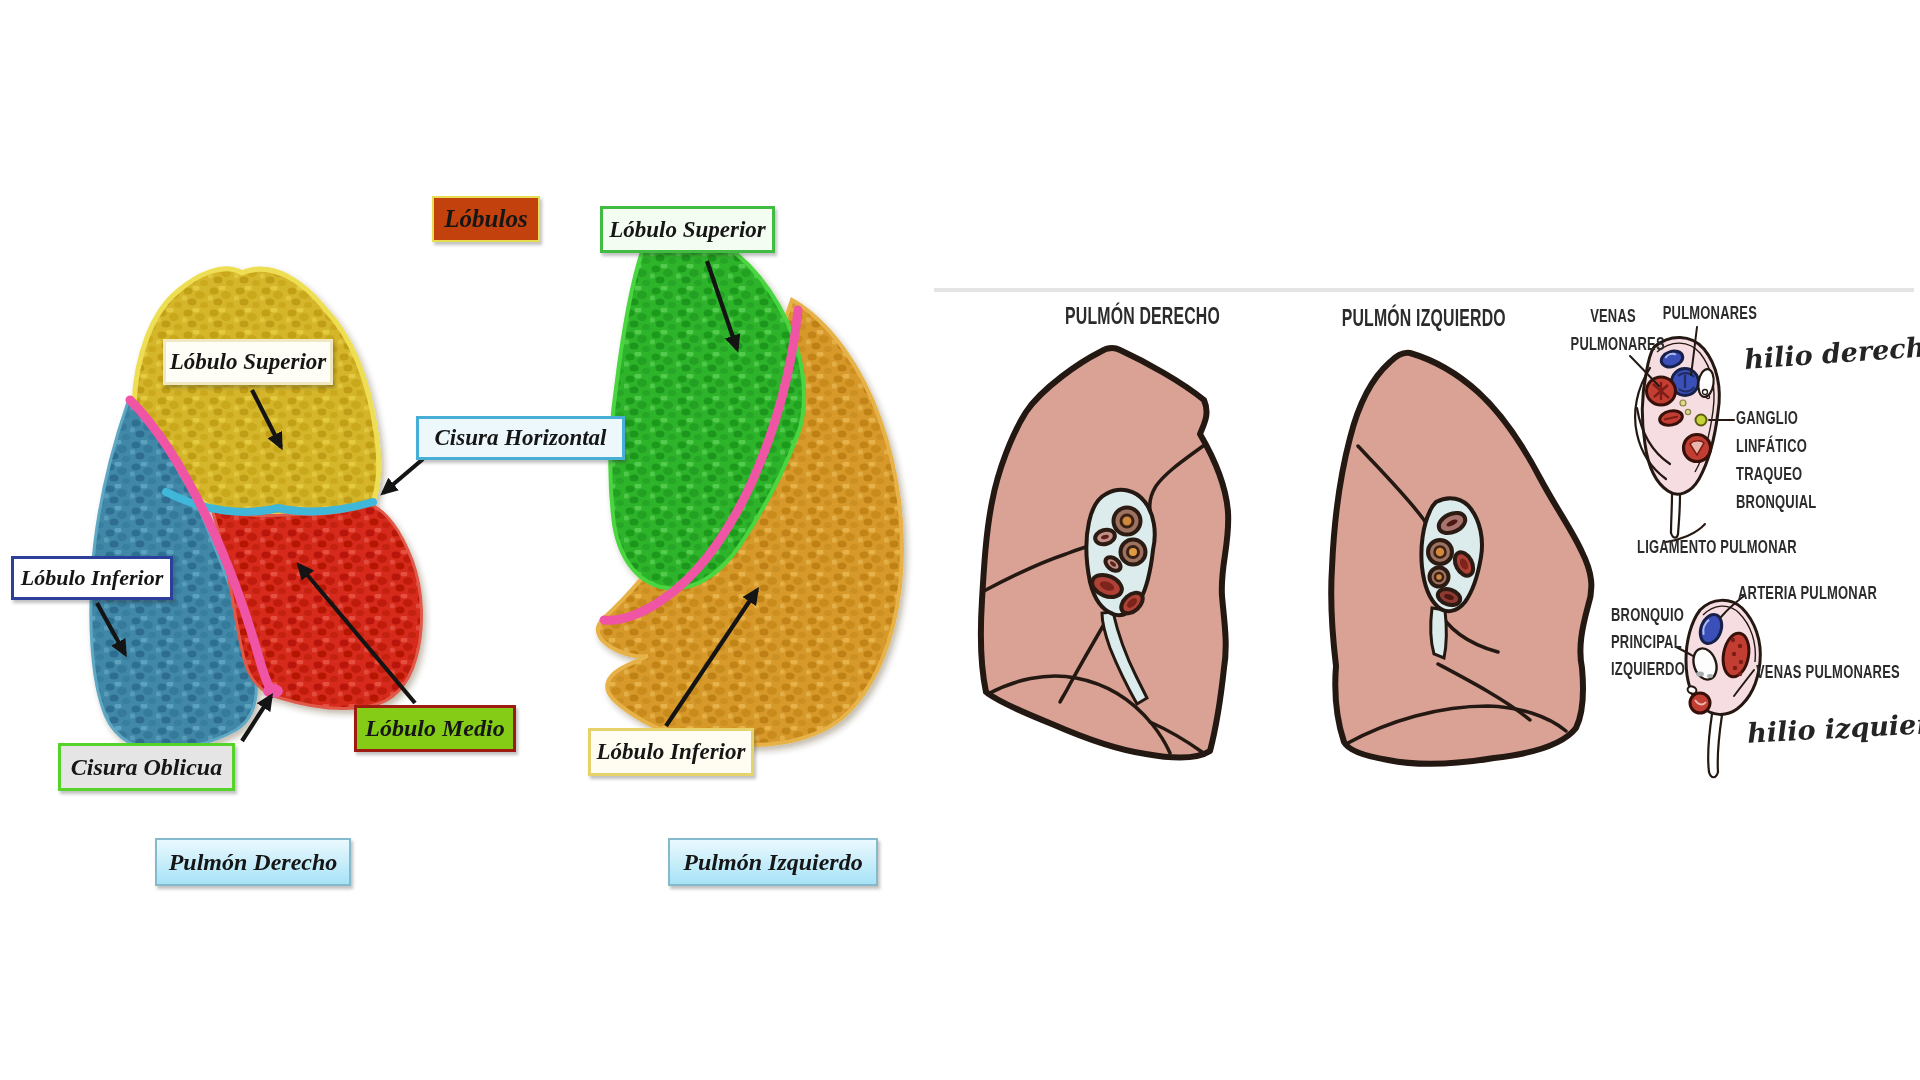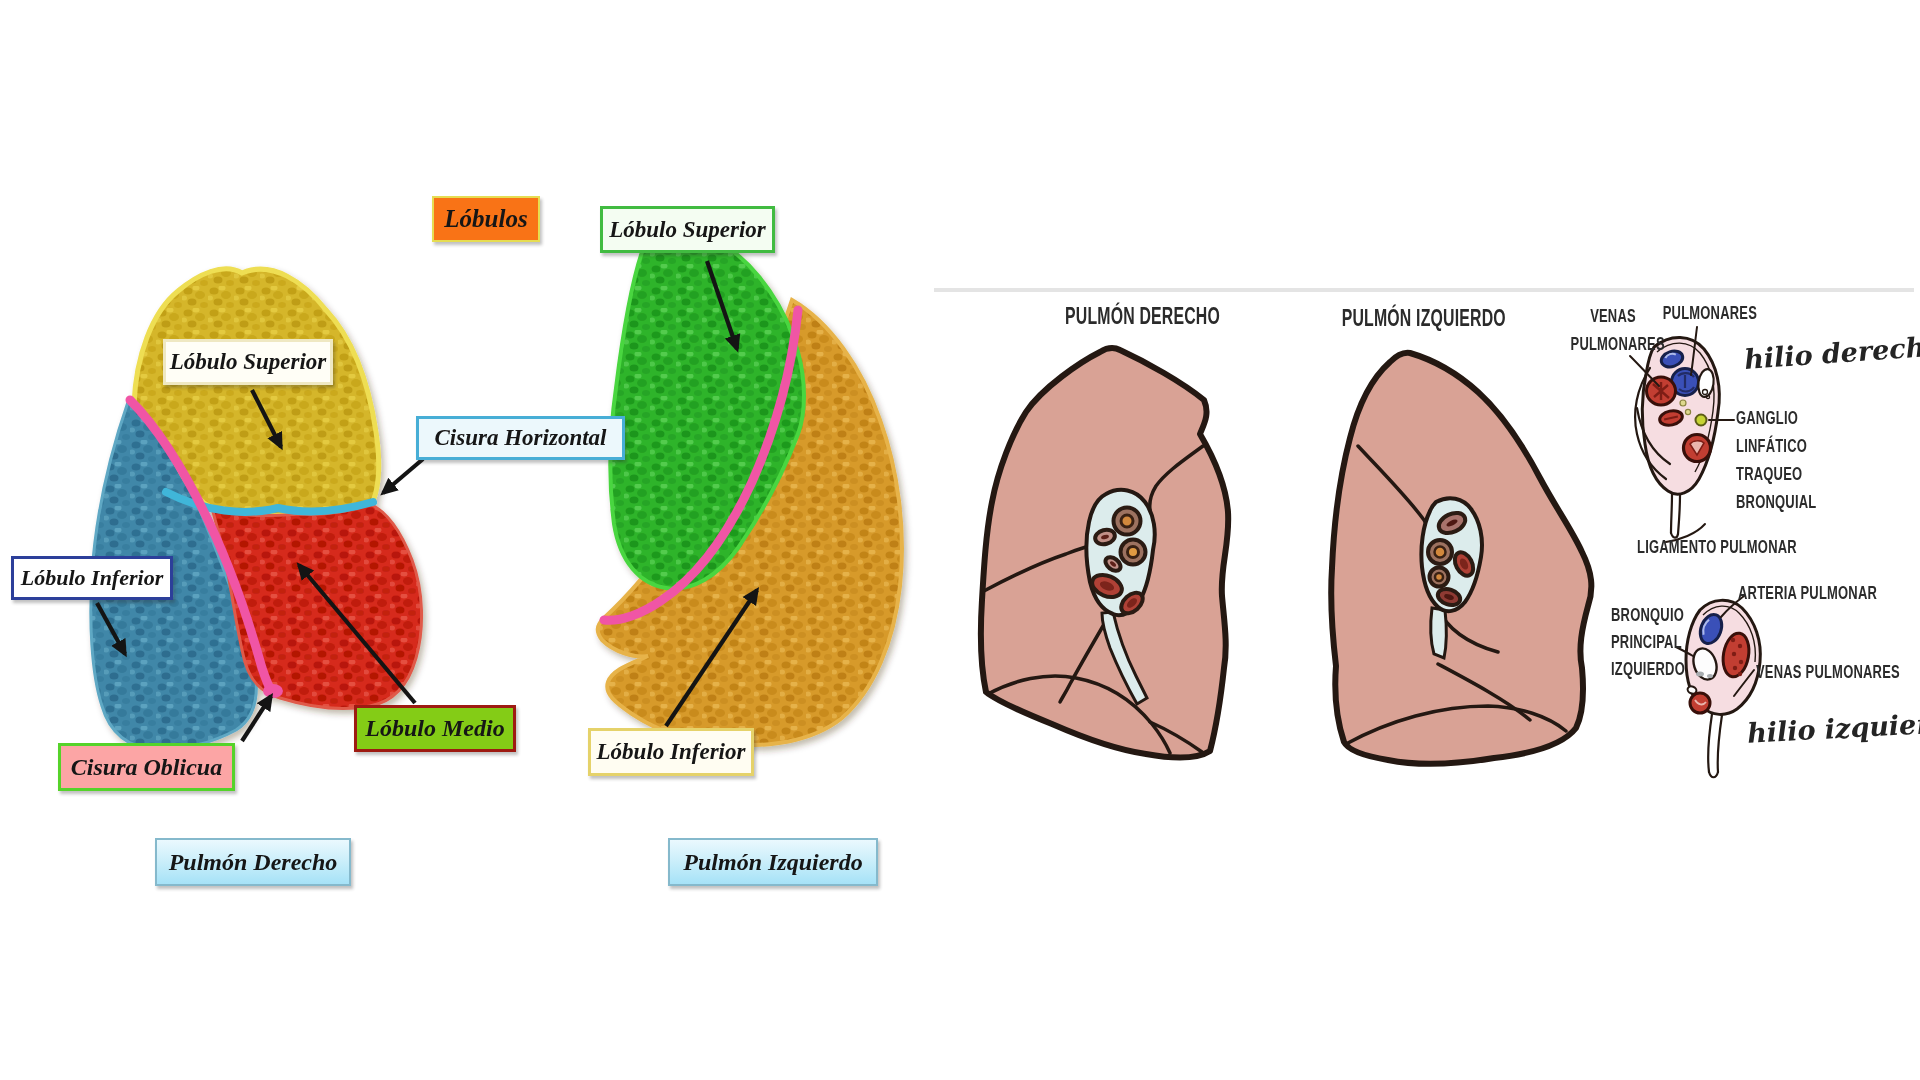--- a/index.html
+++ b/index.html
@@ -5,26 +5,26 @@
   html,body{margin:0;padding:0;background:#fff;}
   .canvas{position:relative;width:1920px;height:1080px;background:#ffffff;overflow:hidden;
           font-family:"Liberation Sans",sans-serif;}
   .canvas svg{position:absolute;left:0;top:0;}
 
   
   .lbox{position:absolute;display:flex;align-items:center;justify-content:center;
         font-family:"Liberation Serif",serif;font-style:italic;font-weight:bold;
         color:#161616;box-shadow:2px 3px 3px rgba(50,50,50,.30);box-sizing:border-box;
         white-space:nowrap;}
-  .b-lobulos          {left:432px;top:196px;width:108px;height:46px;background:#f97316;border:2px solid #e6dd52;font-size:25px;}
+  .b-lobulos          {left:432px;top:196px;width:108px;height:46px;background:#c2410c;border:2px solid #e6dd52;font-size:25px;}
   .b-sup-r            {left:163px;top:339px;width:170px;height:46px;background:#fffef6;border:3px solid #efe8c2;font-size:23px;}
   .b-cis-h            {left:416px;top:416px;width:209px;height:44px;background:#ecf8fc;border:3px solid #47aed6;font-size:23px;align-items:center;}
   .b-inf-r            {left:11px; top:556px;width:162px;height:44px;background:#ffffff;border:3px solid #2c3f9a;font-size:22px;}
   .b-medio            {left:354px;top:705px;width:162px;height:47px;background:#84cc16;border:3px solid #9e1b12;font-size:24px;}
-  .b-cis-o            {left:58px; top:743px;width:177px;height:48px;background:#fca5a5;border:3px solid #55d32a;font-size:24px;}
+  .b-cis-o            {left:58px; top:743px;width:177px;height:48px;background:#e5e5e5;border:3px solid #55d32a;font-size:24px;}
   .b-pul-der          {left:155px;top:838px;width:196px;height:48px;background:linear-gradient(180deg,#eaf9fe 0%,#c9eefa 50%,#a6e2f7 100%);border:2px solid #85b9cc;font-size:24px;}
   .b-sup-l            {left:600px;top:206px;width:175px;height:47px;background:#f4fdf2;border:3px solid #41bb41;font-size:23px;}
   .b-inf-l            {left:588px;top:728px;width:166px;height:48px;background:#fffdf2;border:3px solid #e5d26a;font-size:23px;}
   .b-pul-izq          {left:668px;top:838px;width:210px;height:48px;background:linear-gradient(180deg,#eaf9fe 0%,#c9eefa 50%,#a6e2f7 100%);border:2px solid #85b9cc;font-size:24px;}
 
   
   .hand{position:absolute;font-family:"Liberation Sans",sans-serif;font-weight:600;color:#2b2b2b;
         letter-spacing:.3px;line-height:1.55;}
   .sqz-c{transform:scaleX(.66);transform-origin:center top;}
   .sqz-s{transform:scaleX(.72);transform-origin:center top;}

